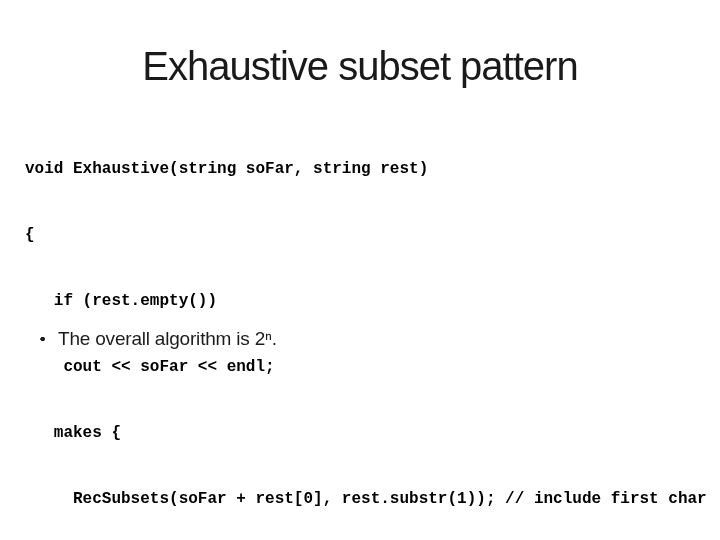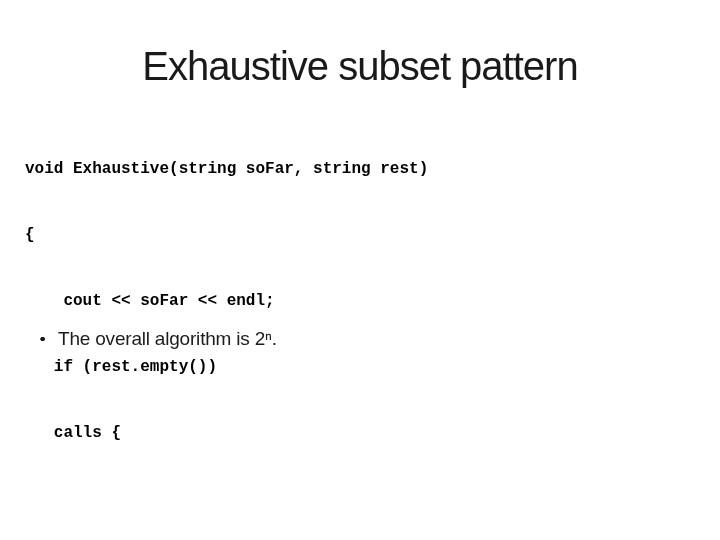--- a/index.html
+++ b/index.html
@@ -75,23 +75,24 @@
 </head>
 <body>
 
 <div class="slide">
 
   <h1 class="title">Exhaustive subset pattern</h1>
 
   <div class="code">
     <div class="code-line">void Exhaustive(string soFar, string rest)</div>
     <div class="code-line">{</div>
+    <div class="code-line">   if (rest.empty())</div>
     <div class="code-line">    cout &lt;&lt; soFar &lt;&lt; endl;</div>
-    <div class="code-line">   if (rest.empty())</div>
-    <div class="code-line">   calls {</div>
+    <div class="code-line">   makes {</div>
+    <div class="code-line">     RecSubsets(soFar + rest[0], rest.substr(1)); // include first char</div>
     
     
     
   </div>
 
   <ul class="bullets">
     <li>
       <span class="marker">•</span>
     </li>
     <li>

